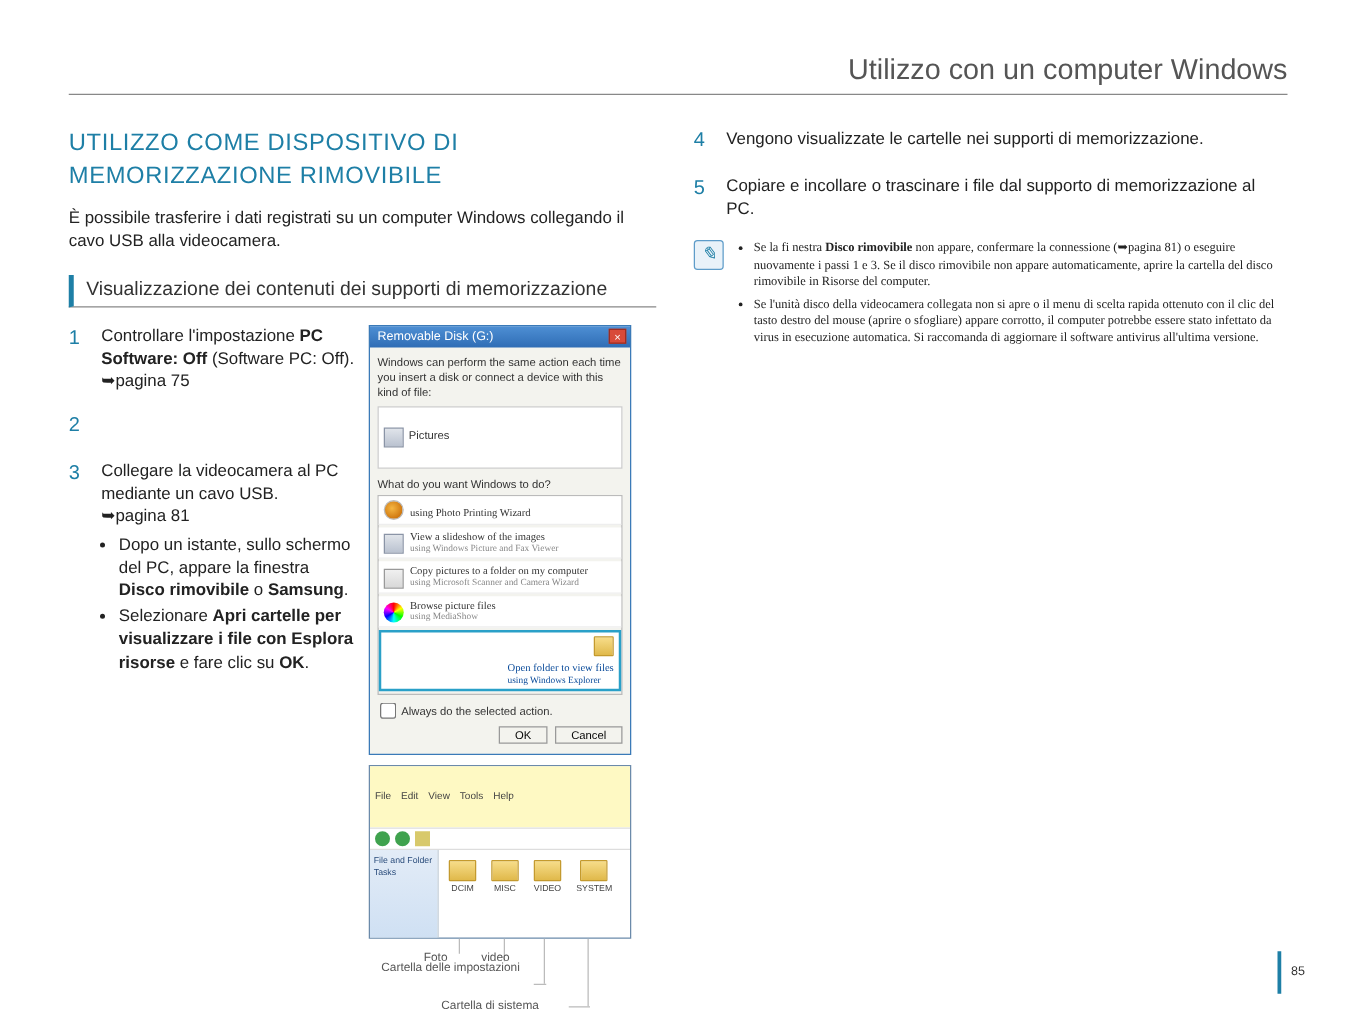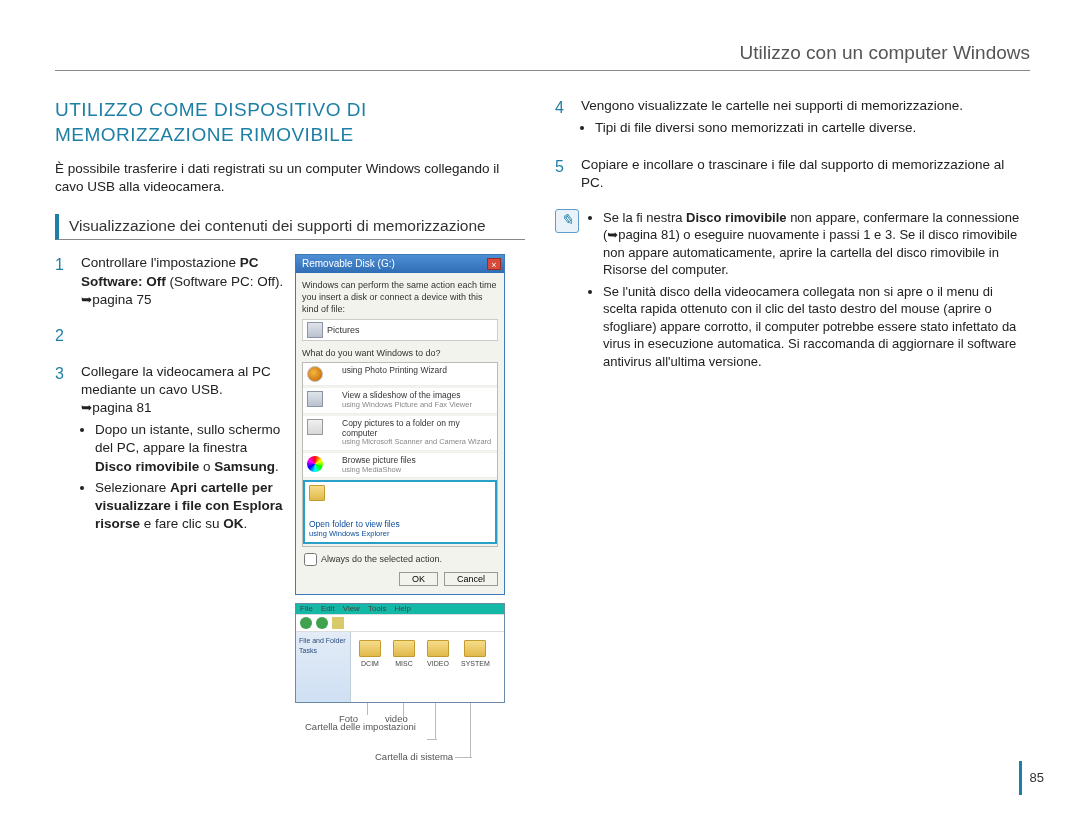--- a/index.html
+++ b/index.html
@@ -15,21 +15,21 @@
   }
   .page {
     padding: 40px 50px 30px 55px;
   }
   .topline {
     border-bottom: 1px solid #888;
     padding-bottom: 4px;
     margin-bottom: 26px;
   }
   .topline h1 {
-    font-size: 19px;
+    font-size: 23px;
     font-weight: 400;
     color: #555;
     text-align: right;
   }
   .columns {
     display: flex;
     gap: 30px;
   }
   .left-col { width: 470px; }
   .right-col { width: 470px; }
@@ -83,81 +83,82 @@
     width: 14px; height: 12px;
     background: #d84a3a;
     color: #fff;
     font-size: 9px;
     text-align: center;
     line-height: 12px;
     border: 1px solid #9c2d22;
   }
   .dlg-body { padding: 6px 6px 8px 6px; }
   .dlg-row {
-    display: flex; align-items: flex-start; gap: 19px;
+    display: flex; align-items: flex-end; gap: 5px;
     border: 1px solid #dcdcd2;
     background: #fff;
     padding: 3px 4px;
     margin-bottom: 2px;
+    font-family: Liberation Serif, serif;
   }
   .dlg-row.highlight { border: 2px solid #2aa0c8; flex-direction: column; }
   .ico16 { width: 16px; height: 16px; display:inline-block; flex-shrink:0; }
   .ico-photo { background: radial-gradient(circle at 40% 40%, #f5b642, #d07810 70%); border-radius:50%; border:1px solid #bbb; }
   .ico-pic { background: linear-gradient(#e0e4ea,#bac2d0); border:1px solid #8a94a6; }
   .ico-copy { background: linear-gradient(#f0f0f0,#d8d8d8); border:1px solid #999; }
   .ico-circle { background: conic-gradient(red, yellow, lime, cyan, blue, magenta, red); border-radius:50%; }
   .ico-folder { background: linear-gradient(#f7dd8a,#e0b94b); border:1px solid #c49a2e; border-radius:1px;}
   .dlg-row-text { font-size: 8.5px; line-height: 1.15; }
   .dlg-row-text .sub { color:#888; font-size: 7.5px; display:block; }
   .dlg-check { display:flex; align-items:center; gap:4px; margin: 6px 0 0 2px; font-size:9px;}
   .dlg-btns { display:flex; justify-content:flex-end; gap:6px; margin-top:6px; }
   .dlg-btn {
     border:1px solid #999; background:#f3f3ee;
     padding: 1px 12px; font-size:9px;
   }
   .dlg-pictures {
-    border:1px solid #ccc; background:#fff; padding:2px 4px;
-    display:flex; align-items:center; gap:4px; font-size:9px;
+    border:1px solid #ccc; background:#fff; padding:16px 4px;
+    display:flex; gap:4px; font-size:9px;
     margin: 4px 0 6px 0;
   }
   .explorer {
     border: 1px solid #6b8aaa;
     background: #fff;
     font-size: 8px;
   }
-  .exp-menu { background:#14b8a6; padding:0 4px; display:flex; gap:8px; font-size:8px; color:#444;}
+  .exp-menu { background:#fef9c3; padding:19px 4px; display:flex; gap:8px; font-size:8px; color:#444;}
   .exp-tool { background:#fff; border-top:1px solid #ddd; border-bottom:1px solid #ddd; padding:2px 4px; display:flex; gap:4px; align-items:center;}
   .exp-body { display:flex; height:70px; }
   .exp-side { width:55px; background:linear-gradient(#e3ecf7,#cfe0f3); border-right:1px solid #c2cdd8; font-size:7px; padding:4px 3px; color:#2a4c7b;}
   .exp-main { flex:1; display:flex; gap:12px; padding:8px 8px 0 8px; }
   .exp-folder { display:flex; flex-direction:column; align-items:center; gap:2px; font-size:7px; color:#444;}
   .exp-folder .ico-folder { width:22px; height:17px; }
   .callouts { position:relative; height:70px; font-size:9.5px; color:#555; }
   .callouts .line { position:absolute; background:#bbb; }
   .callouts span { position:absolute; white-space:nowrap; }
   .note-row { display:flex; gap:10px; margin-top: 10px;}
   .note-icon {
     width:24px; height:24px;
     border:1px solid #5e9cc9;
     border-radius:3px;
     background:#e9f2f9;
     display:flex; align-items:center; justify-content:center;
     color:#1e7fa6; font-size:15px; font-style:italic; font-family: Georgia, serif;
     flex-shrink:0;
   }
-  .note-body { font-size:13px; }
+  .note-body { font-size:10px;font-family:Liberation Serif, serif; }
   .note-body ul { list-style: disc; margin-left:14px; }
   .note-body li { margin-bottom:4px; }
   .pagenum {
     position:absolute;
     bottom:30px;
     right:36px;
     border-left:3px solid #1e7fa6;
     padding-left:8px;
-    font-size:13px;
+    font-size:10px;
     color:#333;
     height:34px;
     display:flex; align-items:center;
   }
 </style>
 </head>
 <body>
 
 <div class="page">
   <div class="topline">
@@ -289,36 +290,33 @@
 
           <div class="callouts">
             <div class="line" style="left:72px; top:0; width:1px; height:12px;"></div>
             <div class="line" style="left:108px; top:0; width:1px; height:18px;"></div>
             <div class="line" style="left:140px; top:0; width:1px; height:36px;"></div>
             <div class="line" style="left:175px; top:0; width:1px; height:54px;"></div>
             <span style="top:10px; left:44px;">Foto</span>
             <span style="top:10px; left:90px;">video</span>
             <span style="top:18px; left:10px;">Cartella delle impostazioni</span>
             <div class="line" style="left:132px; top:36px; width:10px; height:1px;"></div>
-            <span style="top:48px; left:80px;text-align:right;">Cartella di sistema</span>
+            <span style="top:48px; left:58px;text-align:right;">Cartella di sistema</span>
             <div class="line" style="left:160px; top:54px; width:17px; height:1px;"></div>
           </div>
         </div>
       </div>
     </div>
 
     <div class="right-col">
 
       <div class="step-row">
         <div class="step-num">4</div>
         <div class="step-body">
           <span>Vengono visualizzate le cartelle nei supporti di memorizzazione.</span>
-          <ul>
-              <li>Tipi di file diversi sono memorizzati in cartelle diverse.</li>
-            </ul>
         </div>
       </div>
 
       <div class="step-row">
         <div class="step-num">5</div>
         <div class="step-body">
           <span>Copiare e incollare o trascinare i file dal supporto di memorizzazione al PC.</span>
         </div>
       </div>
 

